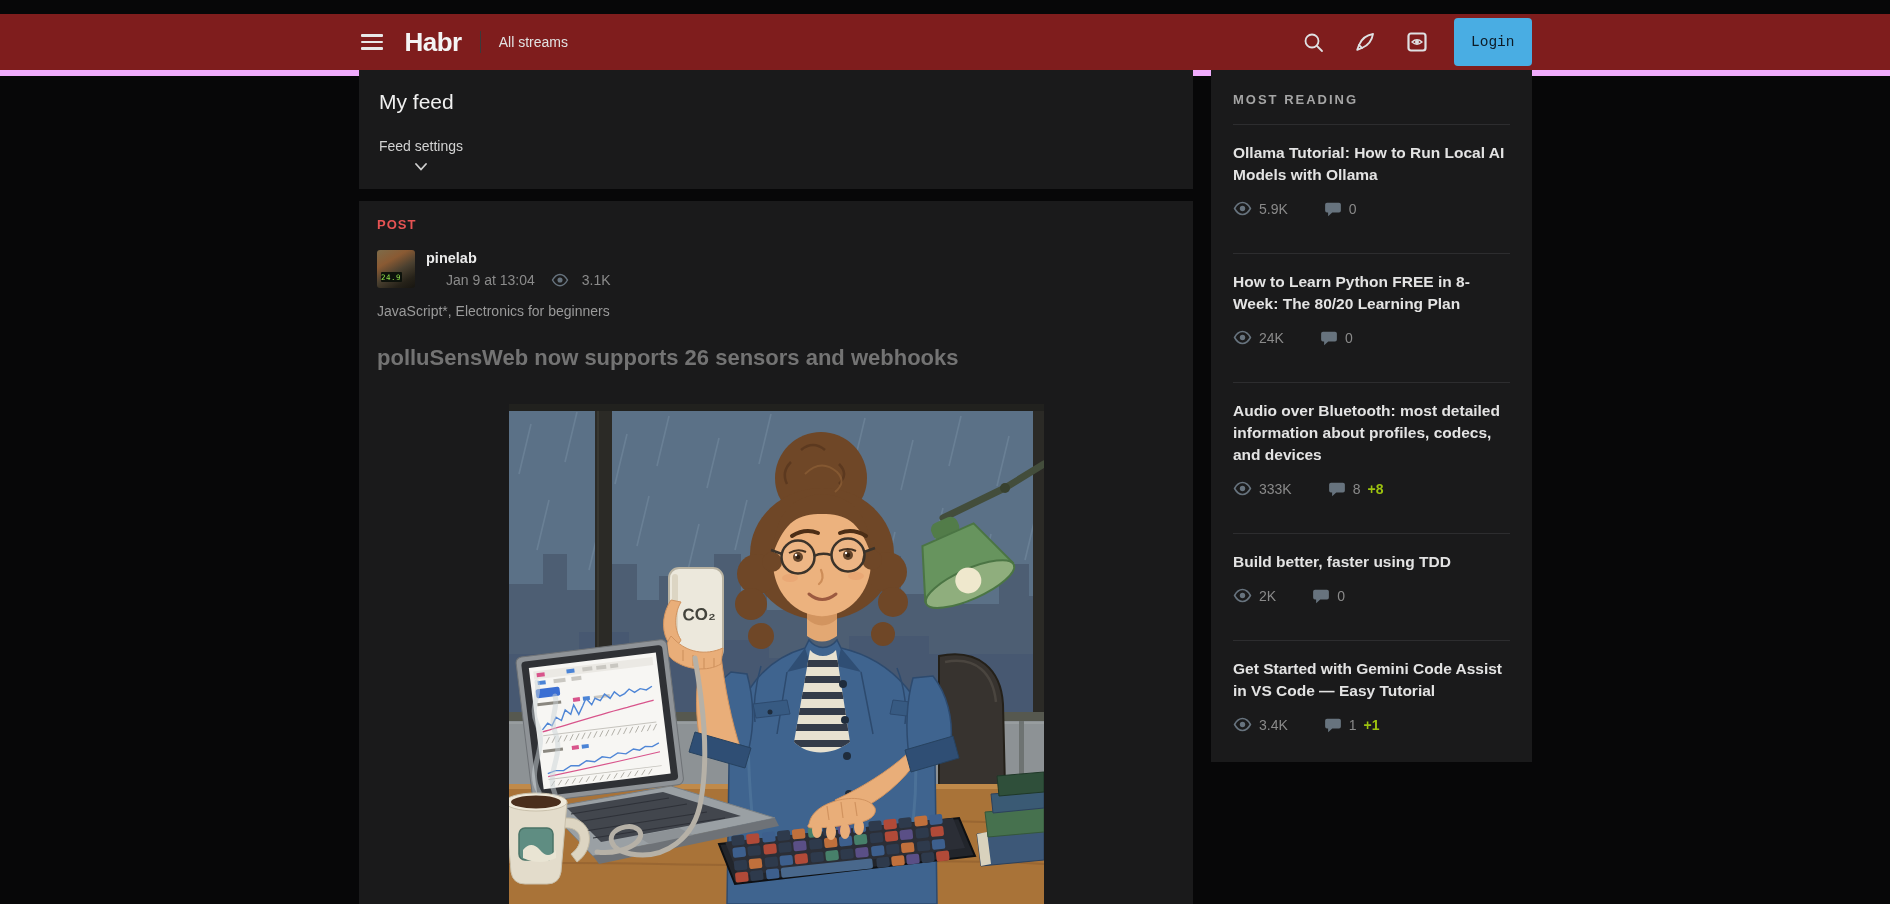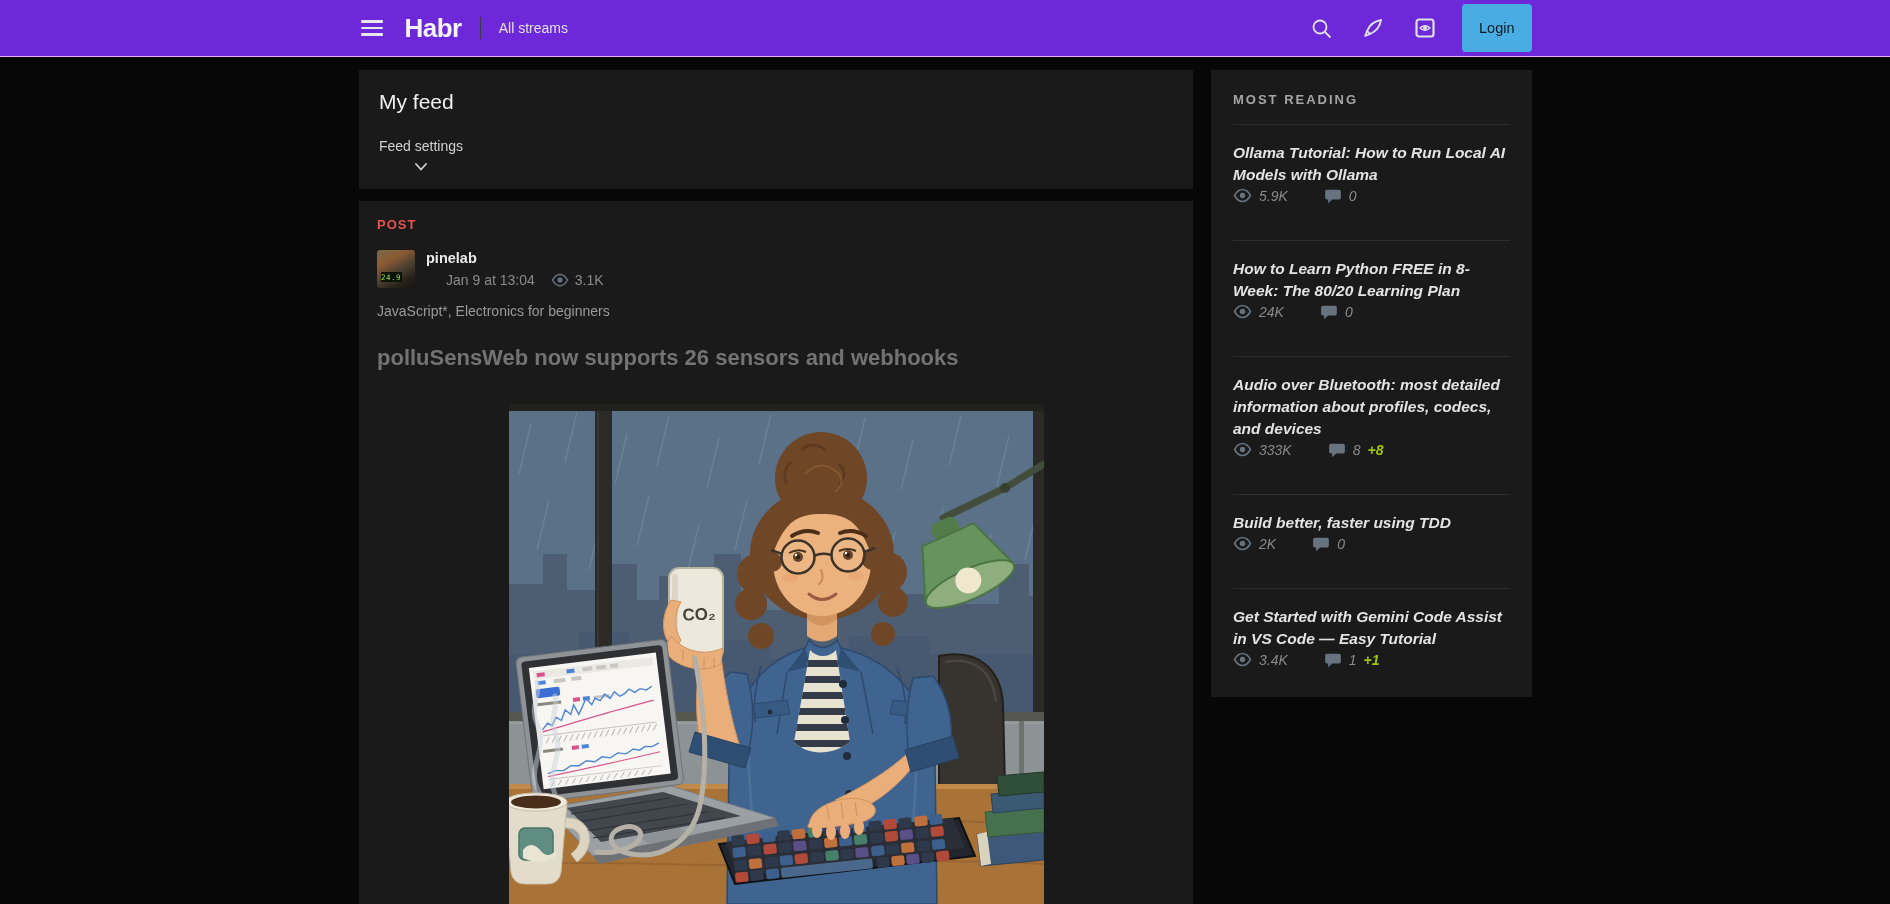--- a/index.html
+++ b/index.html
@@ -2,32 +2,32 @@
 <html><head>
 <meta charset="utf-8">
 <style>
   html,body{margin:0;padding:0;}
   body{
     width:1890px;height:904px;overflow:hidden;position:relative;
     background:#070708;font-family:"Liberation Sans",sans-serif;
     -webkit-user-select:none;
   }
   
-  .topbar{position:absolute;top:0;left:0;width:100%;height:56px;background:#6d28d9;border-bottom:1px solid #f0abfc;}
+  .topbar{position:absolute;top:14px;left:0;width:100%;height:56px;background:#7f1d1d;border-bottom:6px solid #f0abfc;}
   .topbar-inner{width:1173px;margin:0 auto;height:100%;display:flex;align-items:center;}
   .burger{display:flex;flex-direction:column;gap:4px;width:22px;cursor:pointer;margin-left:2px;}
   .burger span{display:block;height:2.5px;background:#e8e8e8;border-radius:1px;}
   .logo{font-size:26px;font-weight:bold;color:#f4f4f4;margin-left:22px;letter-spacing:-.5px;cursor:pointer;}
   .nav-divider{width:1px;height:22px;background:#3a3a3c;margin:0 18px;}
   .nav-current{font-size:14px;color:#e2e2e2;cursor:pointer;}
   .topbar-spacer{flex:1;}
   .tool-btn{width:26px;height:26px;display:flex;align-items:center;justify-content:center;margin-left:26px;cursor:pointer;}
   .tool-btn svg{stroke:#dfe1e3;fill:none;stroke-width:1.8;stroke-linecap:round;stroke-linejoin:round;}
   .login-btn{margin-left:24px;background:#49ade3;color:#0d1b26;border:none;border-radius:4px;
-    font-family:Liberation Sans, sans-serif;font-size:14.5px;padding:16px 17px;cursor:pointer;}
+    font-family:Liberation Mono, monospace;font-size:14.5px;padding:16px 17px;cursor:pointer;}
   
   .layout{position:absolute;top:70px;left:359px;width:1173px;display:flex;align-items:flex-start;}
   .main-col{width:834px;margin-right:18px;}
   .panel{background:#1a1a1b;}
   
   .feed-panel{padding:20px 20px 18px 20px;margin-bottom:12px;}
   .feed-title{font-size:21px;font-weight:normal;color:#f0f0f0;}
   .feed-settings{margin-top:24px;display:flex;align-items:center;gap:9px;color:#d2d2d2;font-size:14px;cursor:pointer;width:max-content;flex-direction:column;}
   .feed-settings svg{stroke:#cfcfcf;fill:none;stroke-width:1.8;stroke-linecap:round;}
   
@@ -35,32 +35,32 @@
   .post-label{font-size:13px;font-weight:bold;letter-spacing:1px;color:#e65353;}
   .post-meta{display:flex;margin-top:18px;}
   .avatar{width:38px;height:38px;border-radius:3px;position:relative;flex:none;cursor:pointer;
     background:linear-gradient(150deg,#7d6b49 0%,#8a5a33 30%,#4a4030 55%,#262219 80%,#171510 100%);}
   .avatar-screen{position:absolute;left:4px;bottom:6px;width:21px;height:10px;background:#0d120b;border-radius:1px;
     display:flex;align-items:center;justify-content:flex-start;}
   .avatar-screen span{color:#8fe04a;font-family:"DejaVu Sans Mono",monospace;font-size:7.5px;letter-spacing:.5px;}
   .meta-info{margin-left:11px;display:flex;flex-direction:column;gap:5px;}
   .author-name{font-size:14.5px;font-weight:bold;color:#eaeaea;cursor:pointer;width:max-content;}
   .meta-row{display:flex;align-items:center;font-size:14px;color:#8b8b8b;gap:8px;margin-left:20px;}
-  .meta-views{display:flex;align-items:center;gap:6px;margin-left:8px;}
+  .meta-views{display:flex;align-items:center;gap:13px;margin-left:8px;}
   .post-hubs{margin-top:14px;font-size:14px;color:#9a9a9a;cursor:pointer;width:max-content;}
   .post-title{margin-top:26px;font-size:22px;font-weight:bold;color:#737373;cursor:pointer;width:max-content;}
   .post-cover{margin:33px auto 0 auto;width:535px;height:620px;overflow:hidden;cursor:pointer;}
   
   .sidebar{width:321px;}
   .side-panel{padding:22px 22px 10px 22px;}
   .side-title{font-size:13px;font-weight:bold;letter-spacing:2px;color:#a5a5a5;}
   .side-div{height:1px;background:#2d2d2f;margin-top:17px;}
-  .side-item{padding:17px 0 18px 0;font-style:italic;}
+  .side-item{padding:17px 0 18px 0;}
   .side-item-title{font-size:15.5px;font-weight:bold;color:#e3e3e3;line-height:1.42;cursor:pointer;}
-  .side-stats{display:flex;align-items:flex-end;}
+  .side-stats{display:flex;align-items:flex-end;margin-top:13px;}
   .stat{display:flex;align-items:center;gap:7px;font-size:14px;color:#8a8a8a;}
   .stat + .stat{margin-left:36px;cursor:pointer;}
   .stat .new{color:#9dc30f;font-weight:bold;}
   .stat .new:empty{display:none;}
   .ic{flex:none;}
 </style>
 </head>
 <body>
 
 <div class="topbar">

